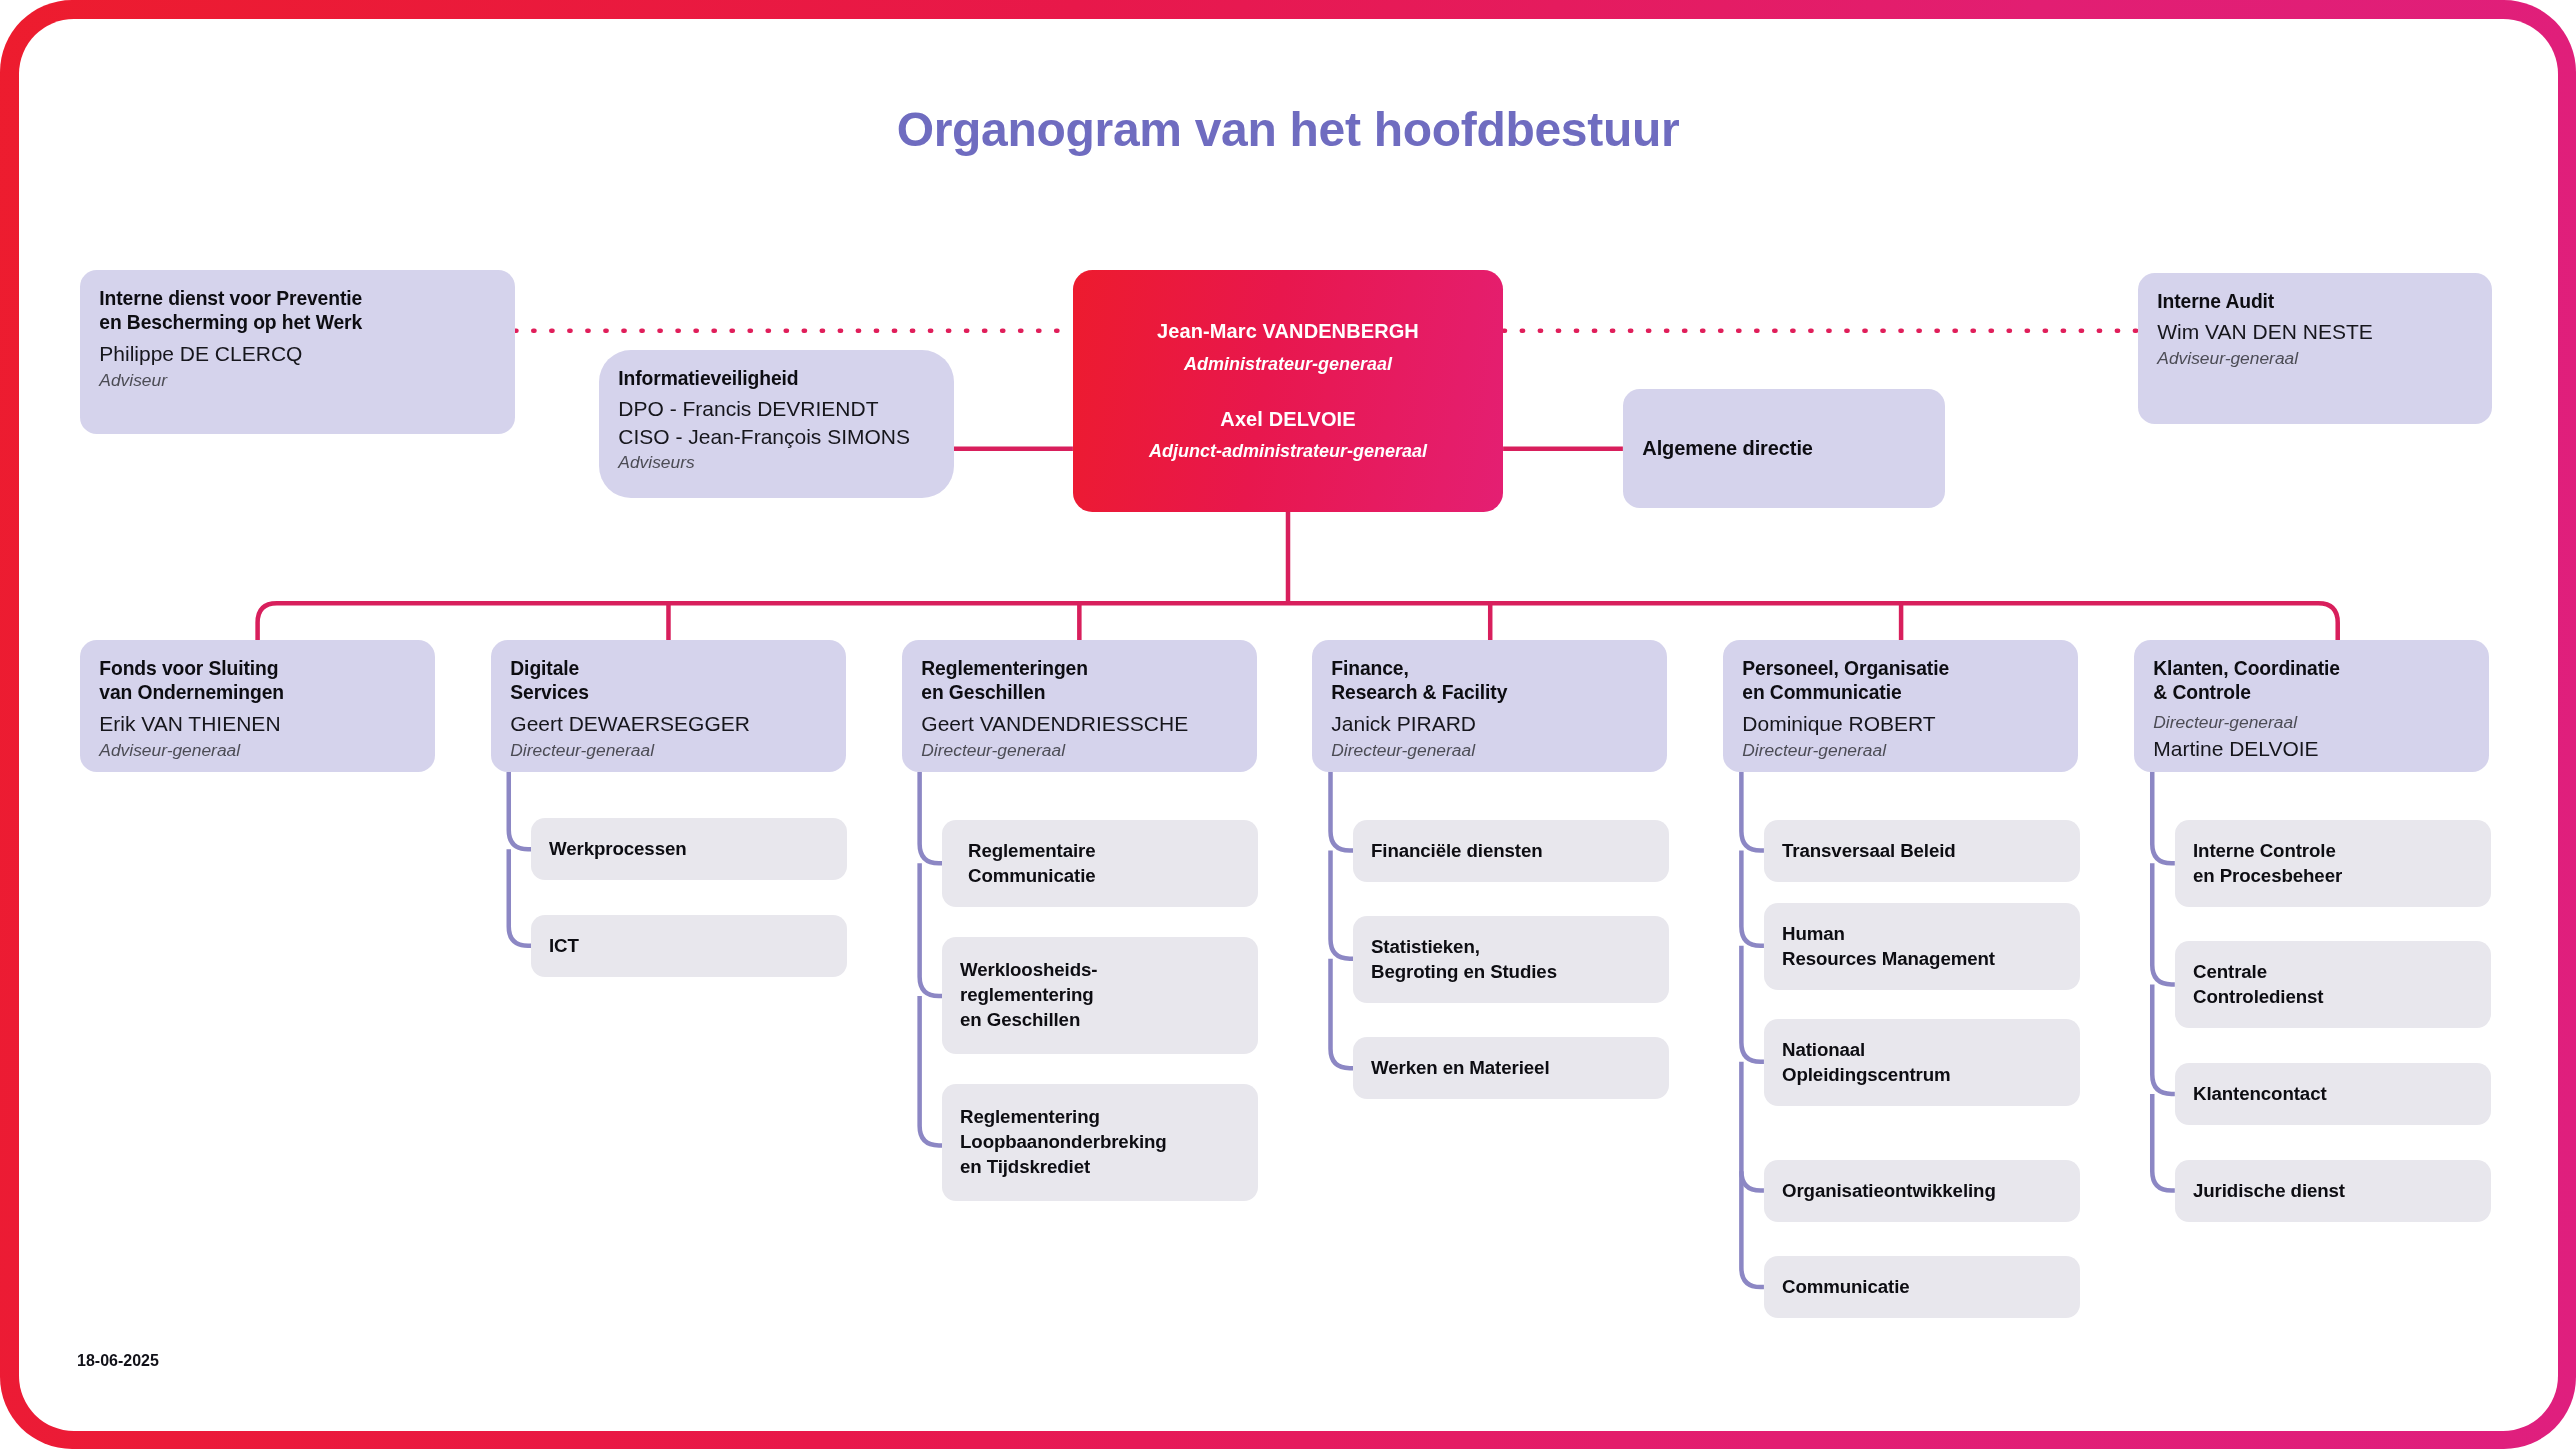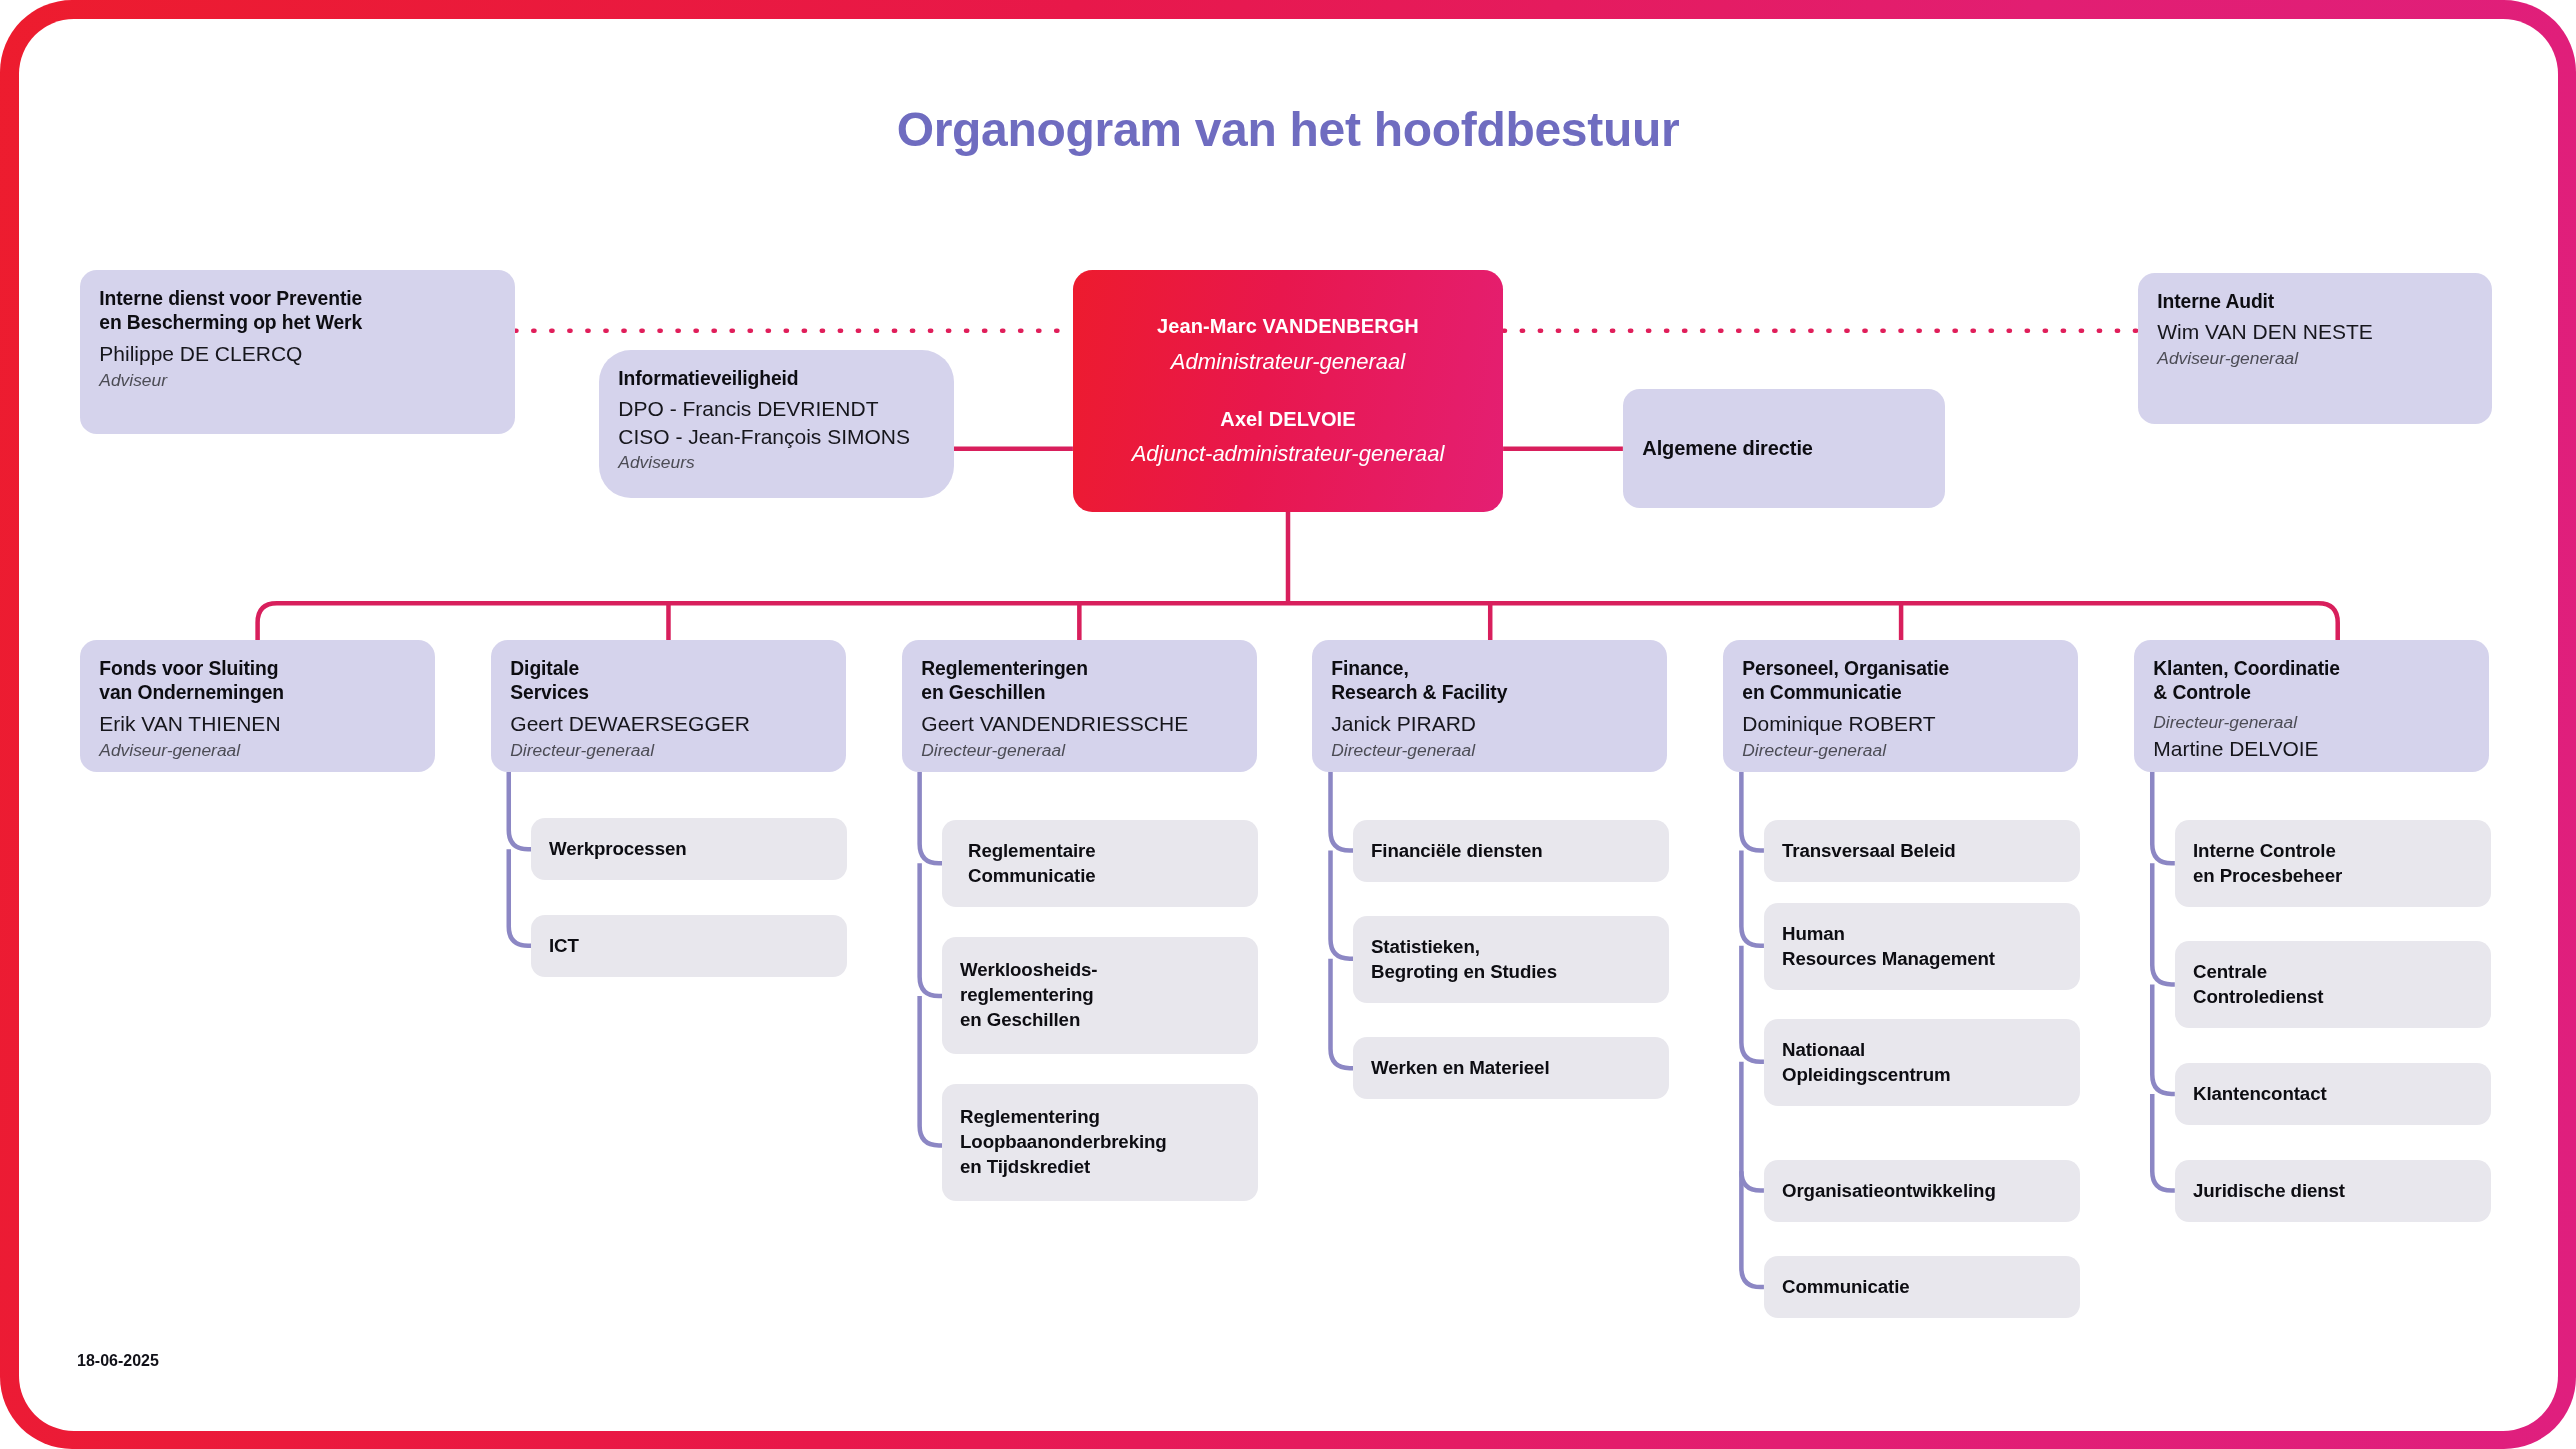--- a/index.html
+++ b/index.html
@@ -97,23 +97,23 @@
     text-align: center;
     padding: 19.3px 15.5px;
   }
   .node-center .c-name {
     font-size: 20px;
     font-weight: 700;
     color: #ffffff;
     letter-spacing: 0.1px;
   }
   .node-center .c-role {
-    font-size: 22px;
+    font-size: 18px;
     font-style: italic;
-    font-weight: 400;
+    font-weight: 700;
     color: #ffffff;
     margin-top: 10.3px;
   }
   .node-center .c-gap { height: 33px; }
 
   
   .node-plain {
     display: flex;
     align-items: center;
   }

